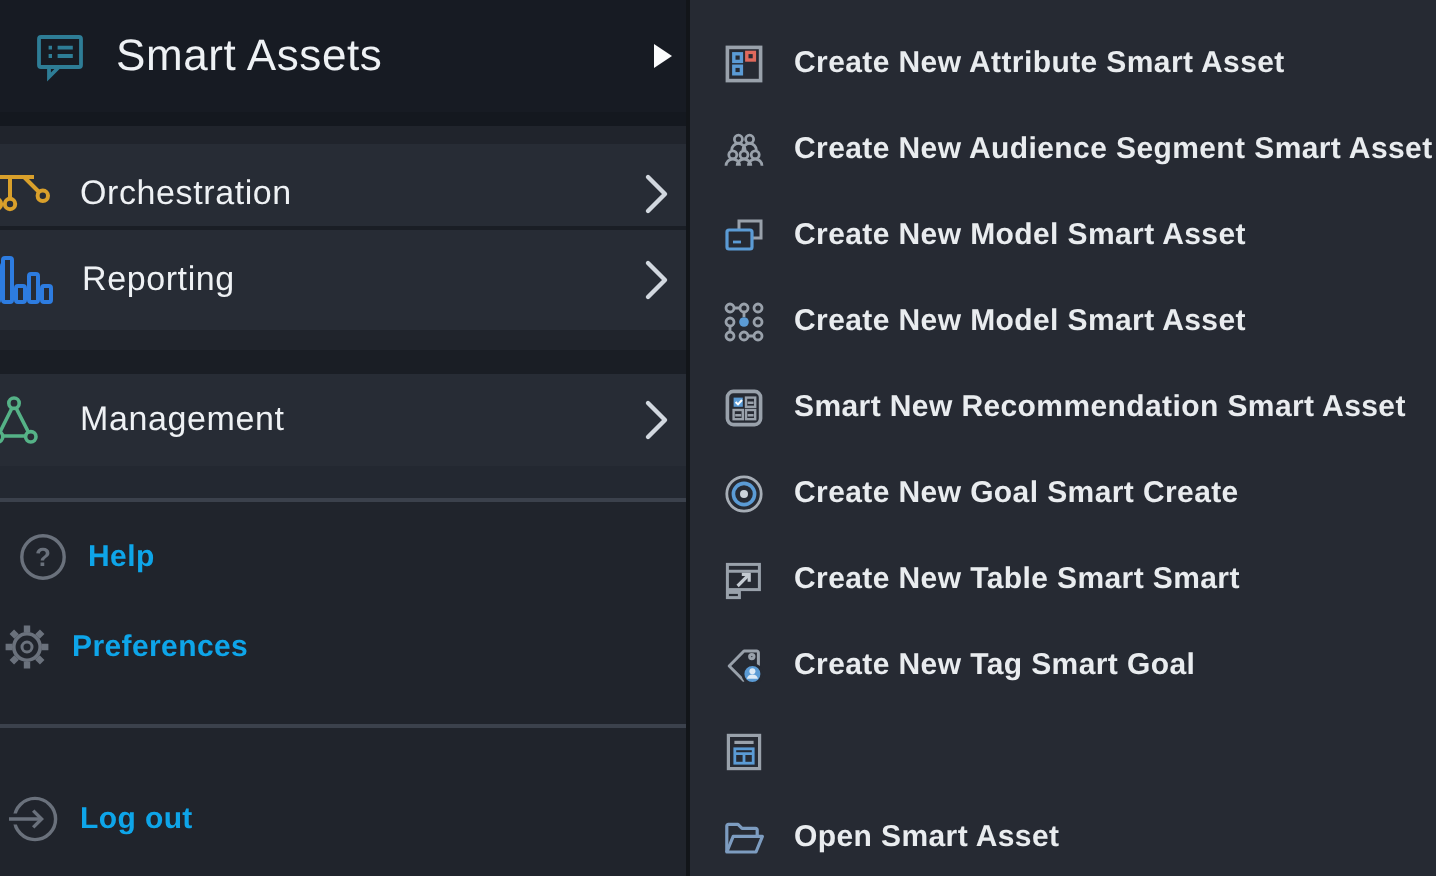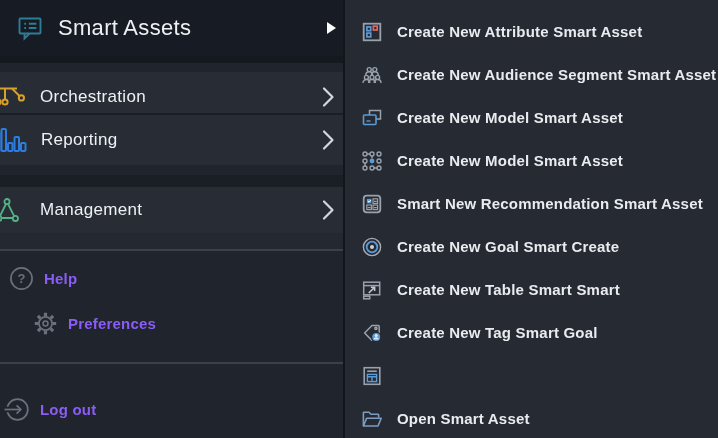--- a/index.html
+++ b/index.html
@@ -16,28 +16,28 @@
   .row-rep  {top:115px;height:50px;background:#272c35;}
   .row-mgmt {top:187px;height:46px;background:#272c35;}
   .gap-a{position:absolute;left:0;top:56px;width:343px;height:7px;background:#14181f;}
   .gap-b{position:absolute;left:0;top:113px;width:343px;height:12px;background:#1a1e25;}
   .gap-c{position:absolute;left:0;top:175px;width:343px;height:12px;background:#1a1e25;}
   .strip{position:absolute;left:0;top:233px;width:343px;height:16px;background:#232831;}
   .divider{position:absolute;left:0;width:343px;height:2px;background:#3b414c;}
   .divider-1{top:249px;}
   .divider-2{top:362px;}
   .row-help{top:256px;height:44px;padding-left:8px;}
-  .row-pref{top:301px;height:44px;padding-left:12px;margin-left:20px;}
+  .row-pref{top:301px;height:44px;padding-left:0;}
   .row-logout{top:387px;height:44px;padding-left:4px;}
   .main-label{color:#eef1f4;font-size:17px;letter-spacing:.3px;white-space:nowrap;}
   .row-smart .main-label{font-size:22px;margin-left:14px;}
   .row-orch .main-label{margin-left:12px;}
   .row-rep .main-label{margin-left:14px;}
   .row-mgmt .main-label{margin-left:18px;text-align:right;}
-  .sec-label{color:#8b5cf6;font-size:15px;font-weight:700;margin-left:9px;letter-spacing:.2px;}
+  .sec-label{color:#0ea5e9;font-size:15px;font-weight:700;margin-left:9px;letter-spacing:.2px;}
   .chevron{margin-left:auto;margin-right:8px;flex:none;}
   .tri-right{margin-left:auto;margin-right:7px;width:0;height:0;flex:none;
     border-top:6.5px solid transparent;border-bottom:6.5px solid transparent;border-left:9px solid #fbfcfd;}
   .icon-cut-orch{flex:none;margin-left:-8px;}
   .icon-cut-rep {flex:none;margin-left:-5px;}
   .icon-cut-mgmt{flex:none;margin-left:-4px;}
   
   .flyout{position:absolute;left:343px;top:0;width:375px;height:438px;background:#262a33;
     border-left:2px solid #121519;box-sizing:border-box;padding-top:10px;font-weight:bold;}
   .fly-item{height:43px;display:flex;align-items:center;padding-left:15px;cursor:pointer;}

